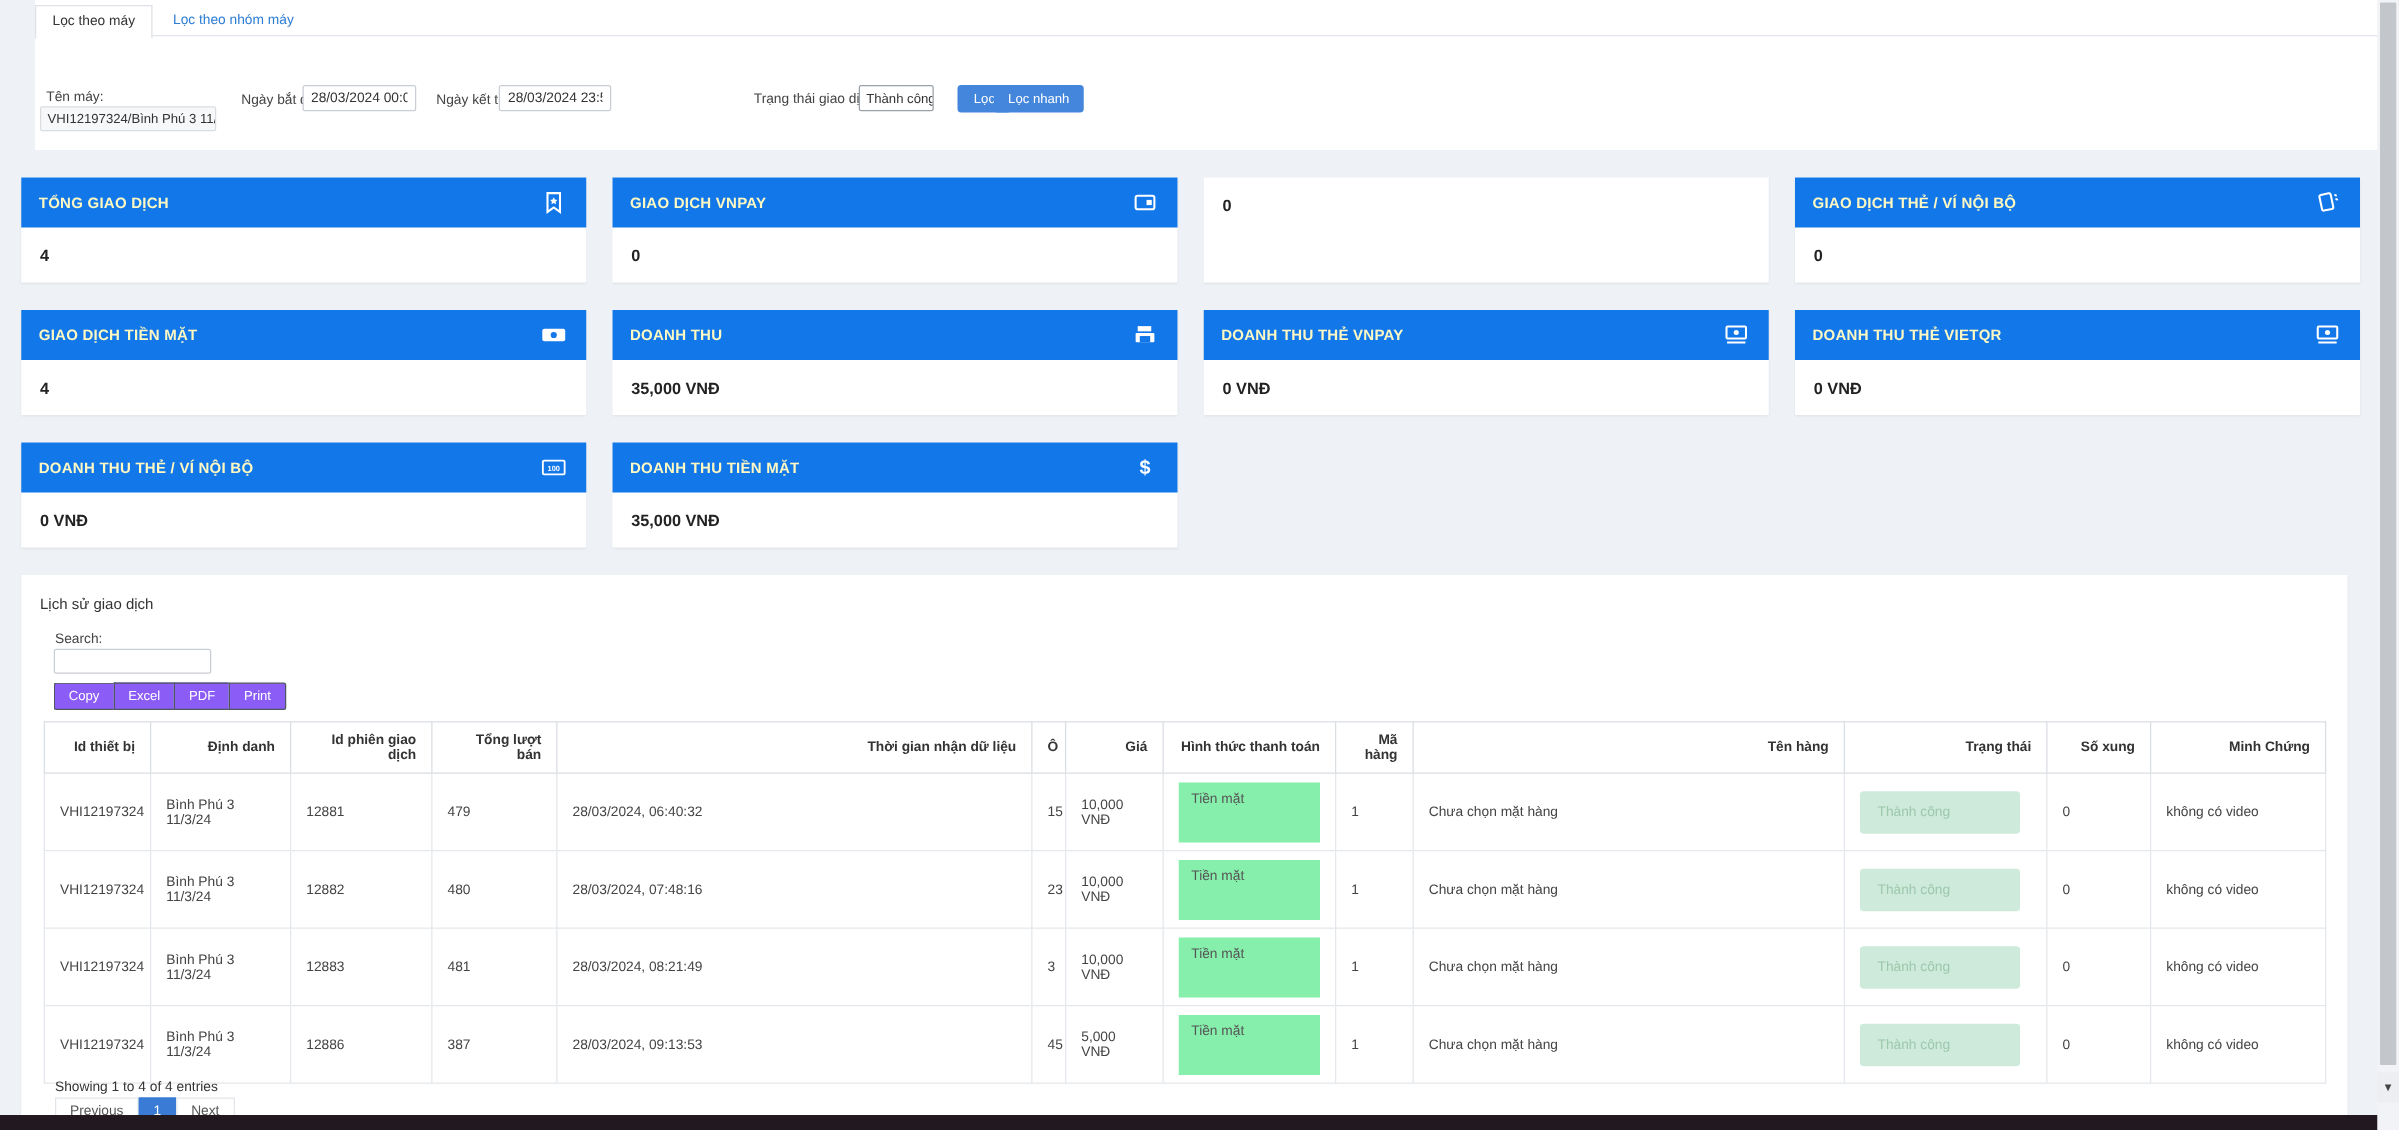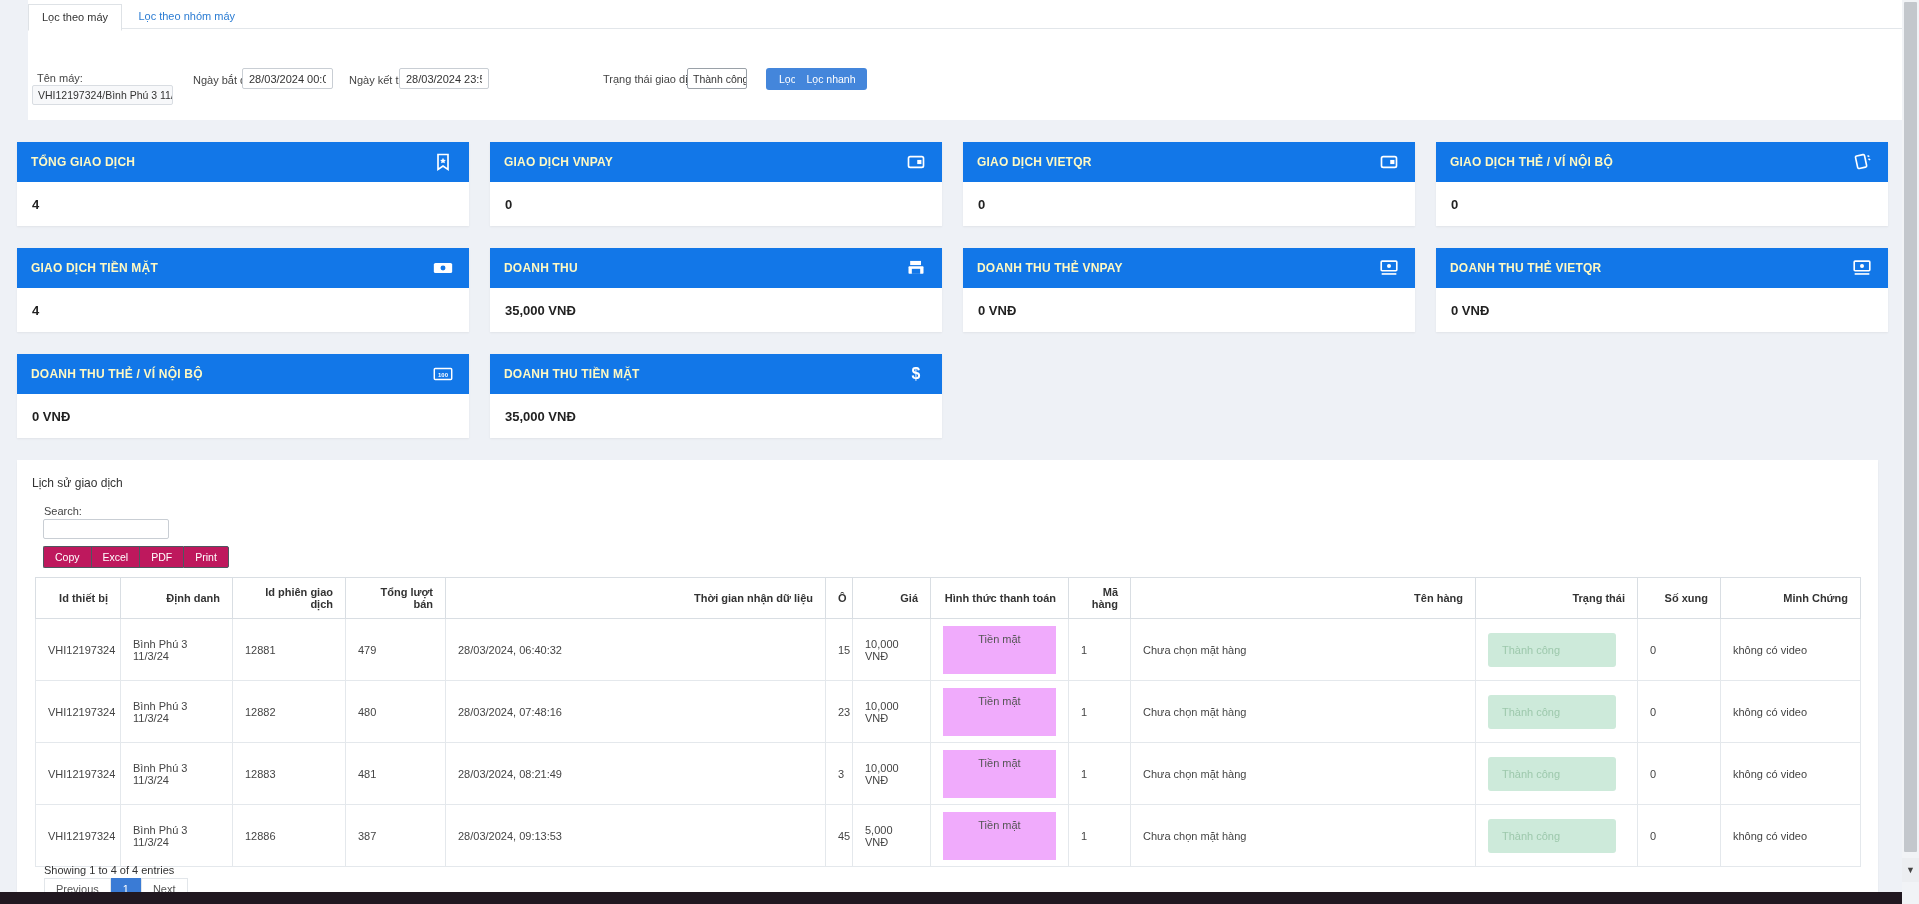--- a/index.html
+++ b/index.html
@@ -25,28 +25,28 @@
   .card-title { color:#fef9c3; font-weight:bold; font-size:12px; letter-spacing:.2px; }
   .card-icon { width:24px; height:24px; display:flex; align-items:center; justify-content:center; color:#fff; font-weight:bold; }
   .card-body { height:44px; display:flex; align-items:center; padding:0 15px; font-size:13px; font-weight:bold; color:#222; }
 
   
   .main-panel { position:absolute; left:17px; top:460px; width:1861px; height:434px; background:#fff; box-shadow:0 1px 2px rgba(0,0,0,.05); }
   .panel-title { position:absolute; left:15px; top:16px; font-size:12px; color:#333; }
   .search-label { position:absolute; left:27px; top:45px; font-size:11px; color:#444; }
   .search-input { position:absolute; left:26px; top:59px; width:126px; height:20px; border:1px solid #c9ced4; border-radius:2px; padding:0 5px; font-size:11px; font-family:"Liberation Sans",sans-serif; }
   .export-group { position:absolute; left:26px; top:86px; display:flex; }
-  .export-btn { background:#be185d; color:#fff; border:1px solid #4e575f; border-right:none; font-size:10.5px; padding:4px 11px; cursor:pointer; font-family:"Liberation Sans",sans-serif; }
+  .export-btn { background:#8b5cf6; color:#fff; border:1px solid #4e575f; border-right:none; font-size:10.5px; padding:4px 11px; cursor:pointer; font-family:"Liberation Sans",sans-serif; }
   .export-btn:first-child { border-radius:2px 0 0 2px; }
   .export-btn:last-child { border-radius:0 2px 2px 0; border-right:1px solid #4e575f; }
 
   table.dt { position:absolute; left:18px; top:117px; width:1825px; border-collapse:collapse; table-layout:fixed; }
   table.dt th { border:1px solid #d9dee3; font-size:11px; font-weight:bold; color:#333; text-align:right; padding:8px 12px; background:#fff; }
   table.dt td { border:1px solid #e4e8ec; font-size:11px; color:#444; padding:4px 12px; height:62px; vertical-align:middle; background:#fff; }
-  .pay-box { background:#f0abfc; height:48px; padding:7px 10px; color:#555; font-size:11px;text-align:center; }
+  .pay-box { background:#86efac; height:48px; padding:7px 10px; color:#555; font-size:11px; }
   .status-badge { display:inline-block; width:128px; background:#cdeada; color:#9dc8ac; border-radius:3px; font-size:11px; padding:11px 0 11px 14px; }
 
   .showing { position:absolute; left:27px; top:404px; font-size:11px; color:#333; }
   .pagination { position:absolute; left:27px; top:418px; display:flex; }
   .page-btn { font-size:11px; color:#555; background:#fff; border:1px solid #e2e6ea; padding:4px 11px; cursor:pointer; }
   .page-btn.active { background:#3a7bd5; border-color:#3a7bd5; color:#fff; }
 
   
   .bottom-bar { position:absolute; left:0; top:892px; width:1902px; height:12px; background:#211820; }
   .scrollbar { position:absolute; right:0; top:0; width:17px; height:904px; background:#f1f3f6; }
@@ -111,29 +111,20 @@
             <rect x="13.5" y="9.5" width="5" height="5" fill="#fff"></rect>
           </svg>
       </span>
     </div>
     <div class="card-body">
         <span>0</span>
       </div>
   </div>
 
   <div class="card">
-    <div class="card-head">
-      <span class="card-title">GIAO DỊCH VIETQR</span>
-      <span class="card-icon">
-        <svg width="20" height="20" viewBox="0 0 24 24">
-            <rect x="3" y="5.5" width="18" height="13" rx="2" fill="none" stroke="#fff" stroke-width="2"></rect>
-            <rect x="13.5" y="9.5" width="5" height="5" fill="#fff"></rect>
-          </svg>
-      </span>
-    </div>
     <div class="card-body">
         <span>0</span>
       </div>
   </div>
 
   <div class="card">
     <div class="card-head">
       <span class="card-title">GIAO DỊCH THẺ / VÍ NỘI BỘ</span>
       <span class="card-icon">
         <svg width="22" height="22" viewBox="0 0 24 24">

